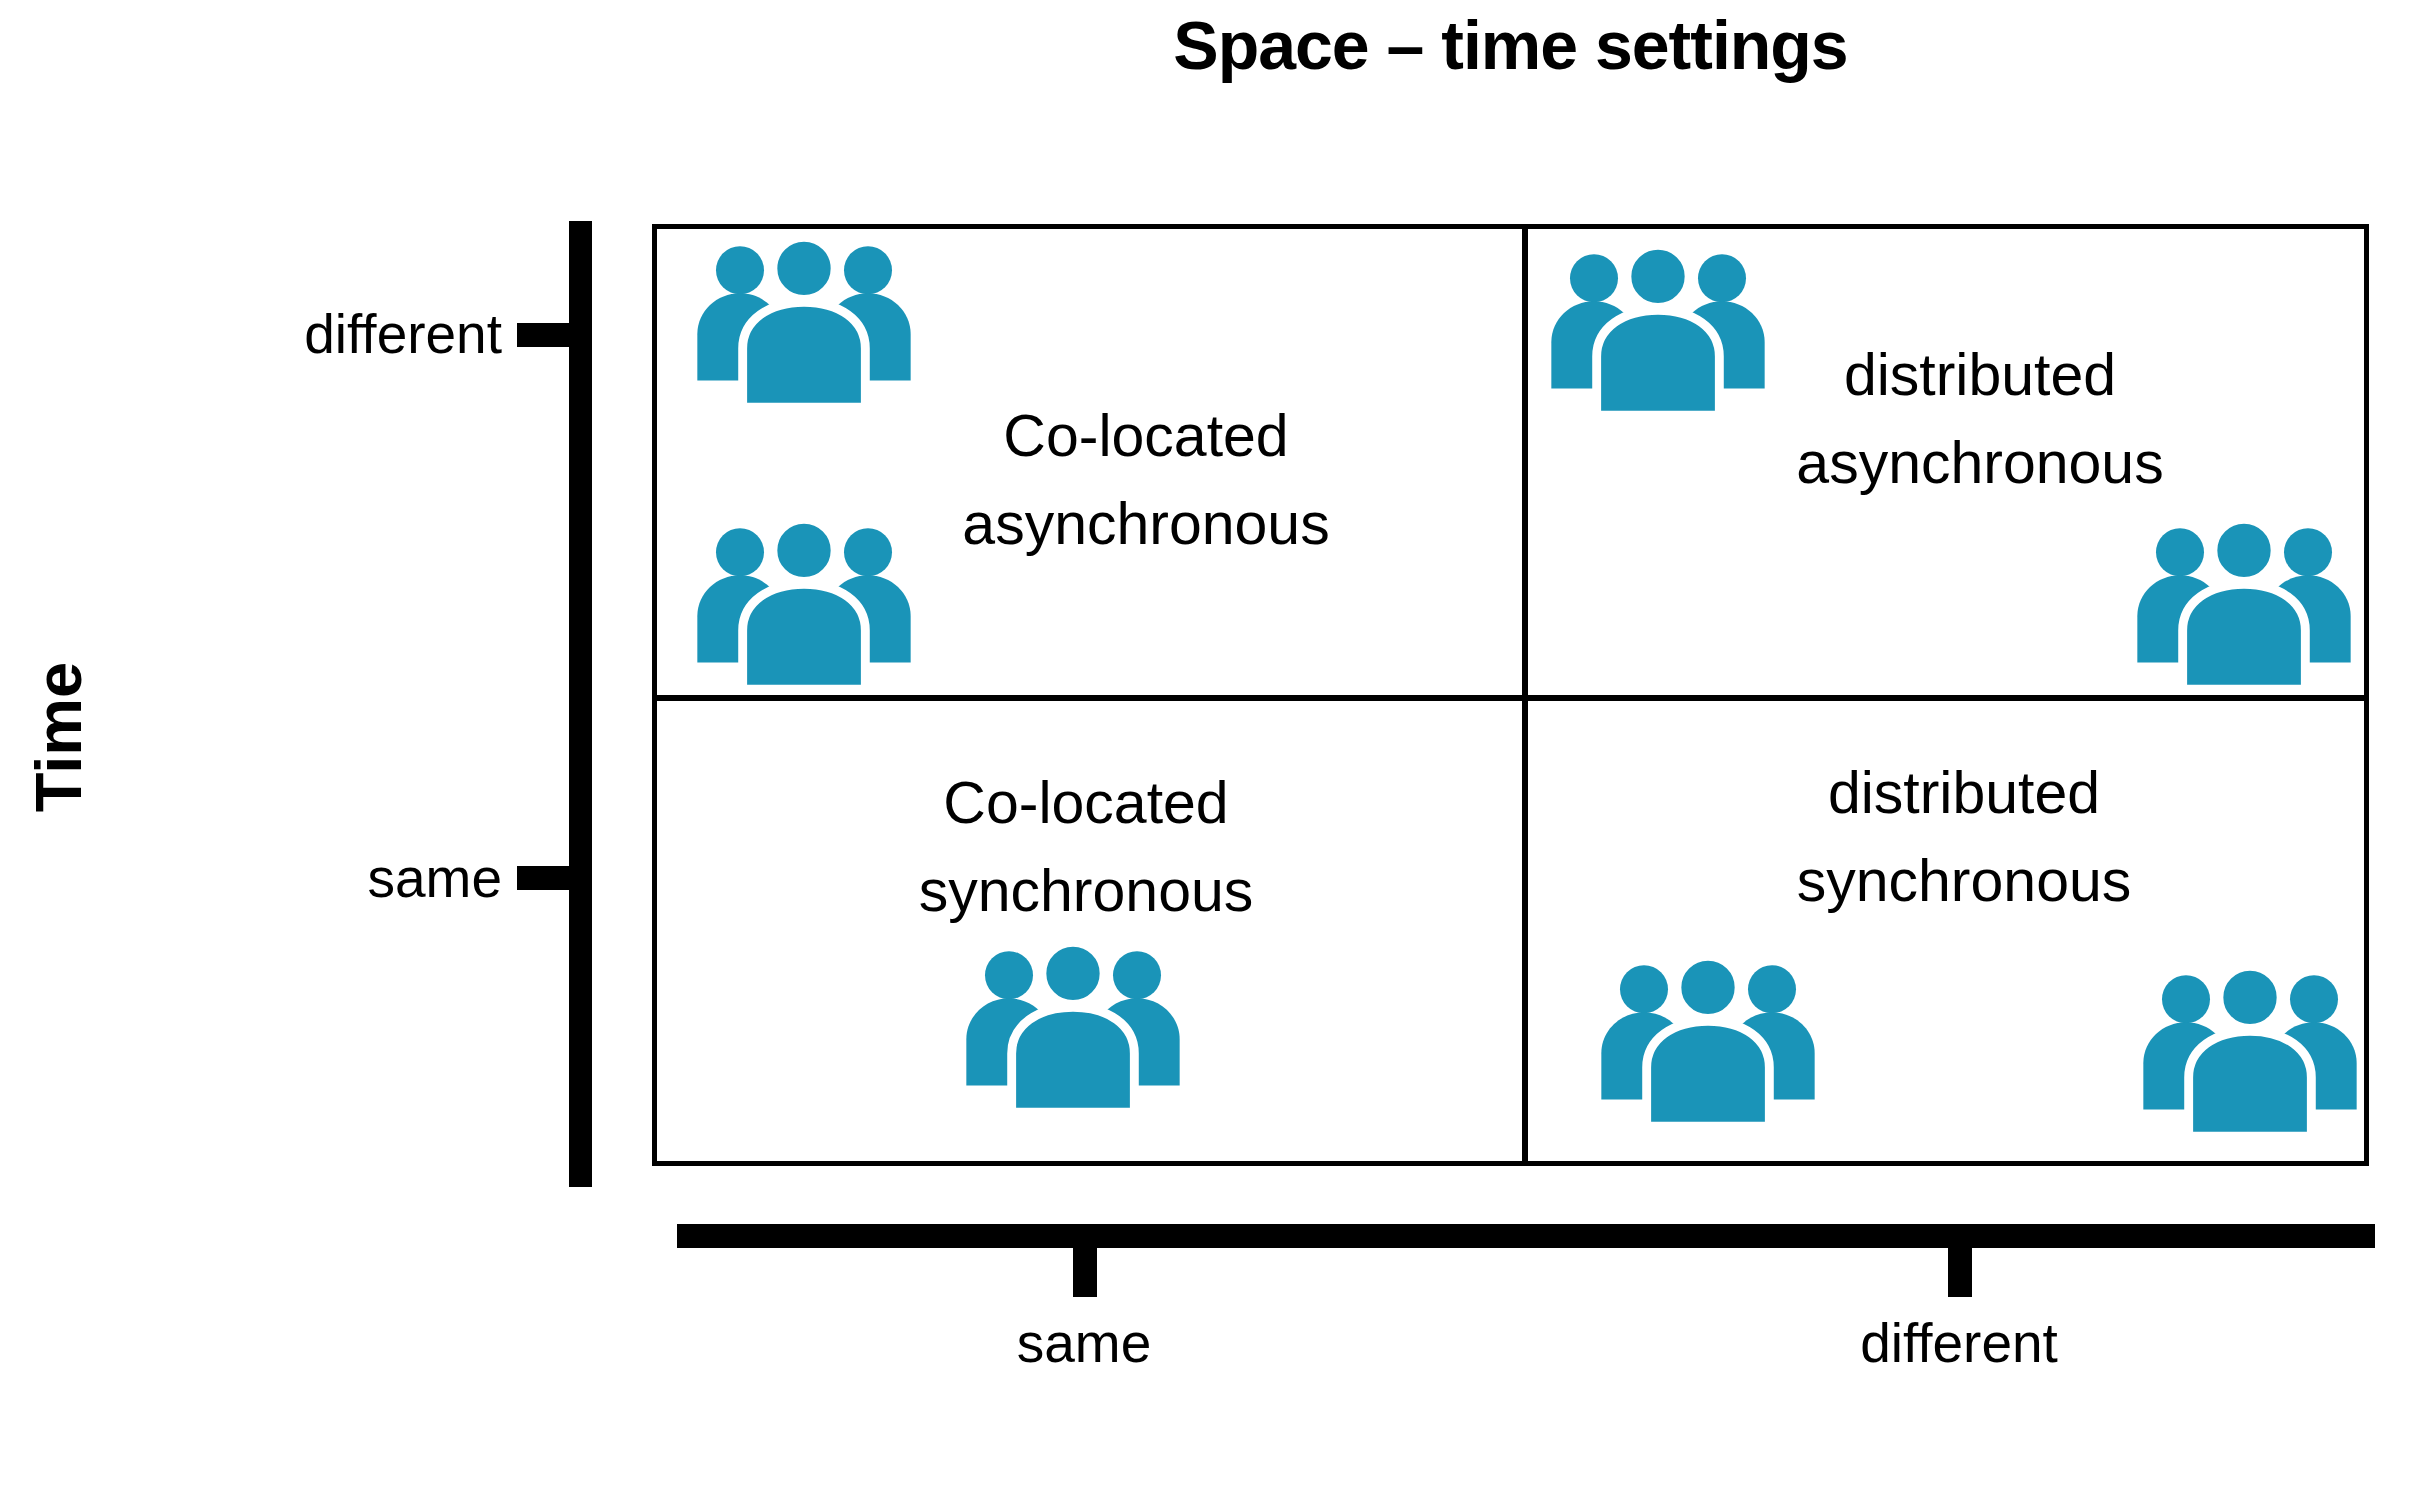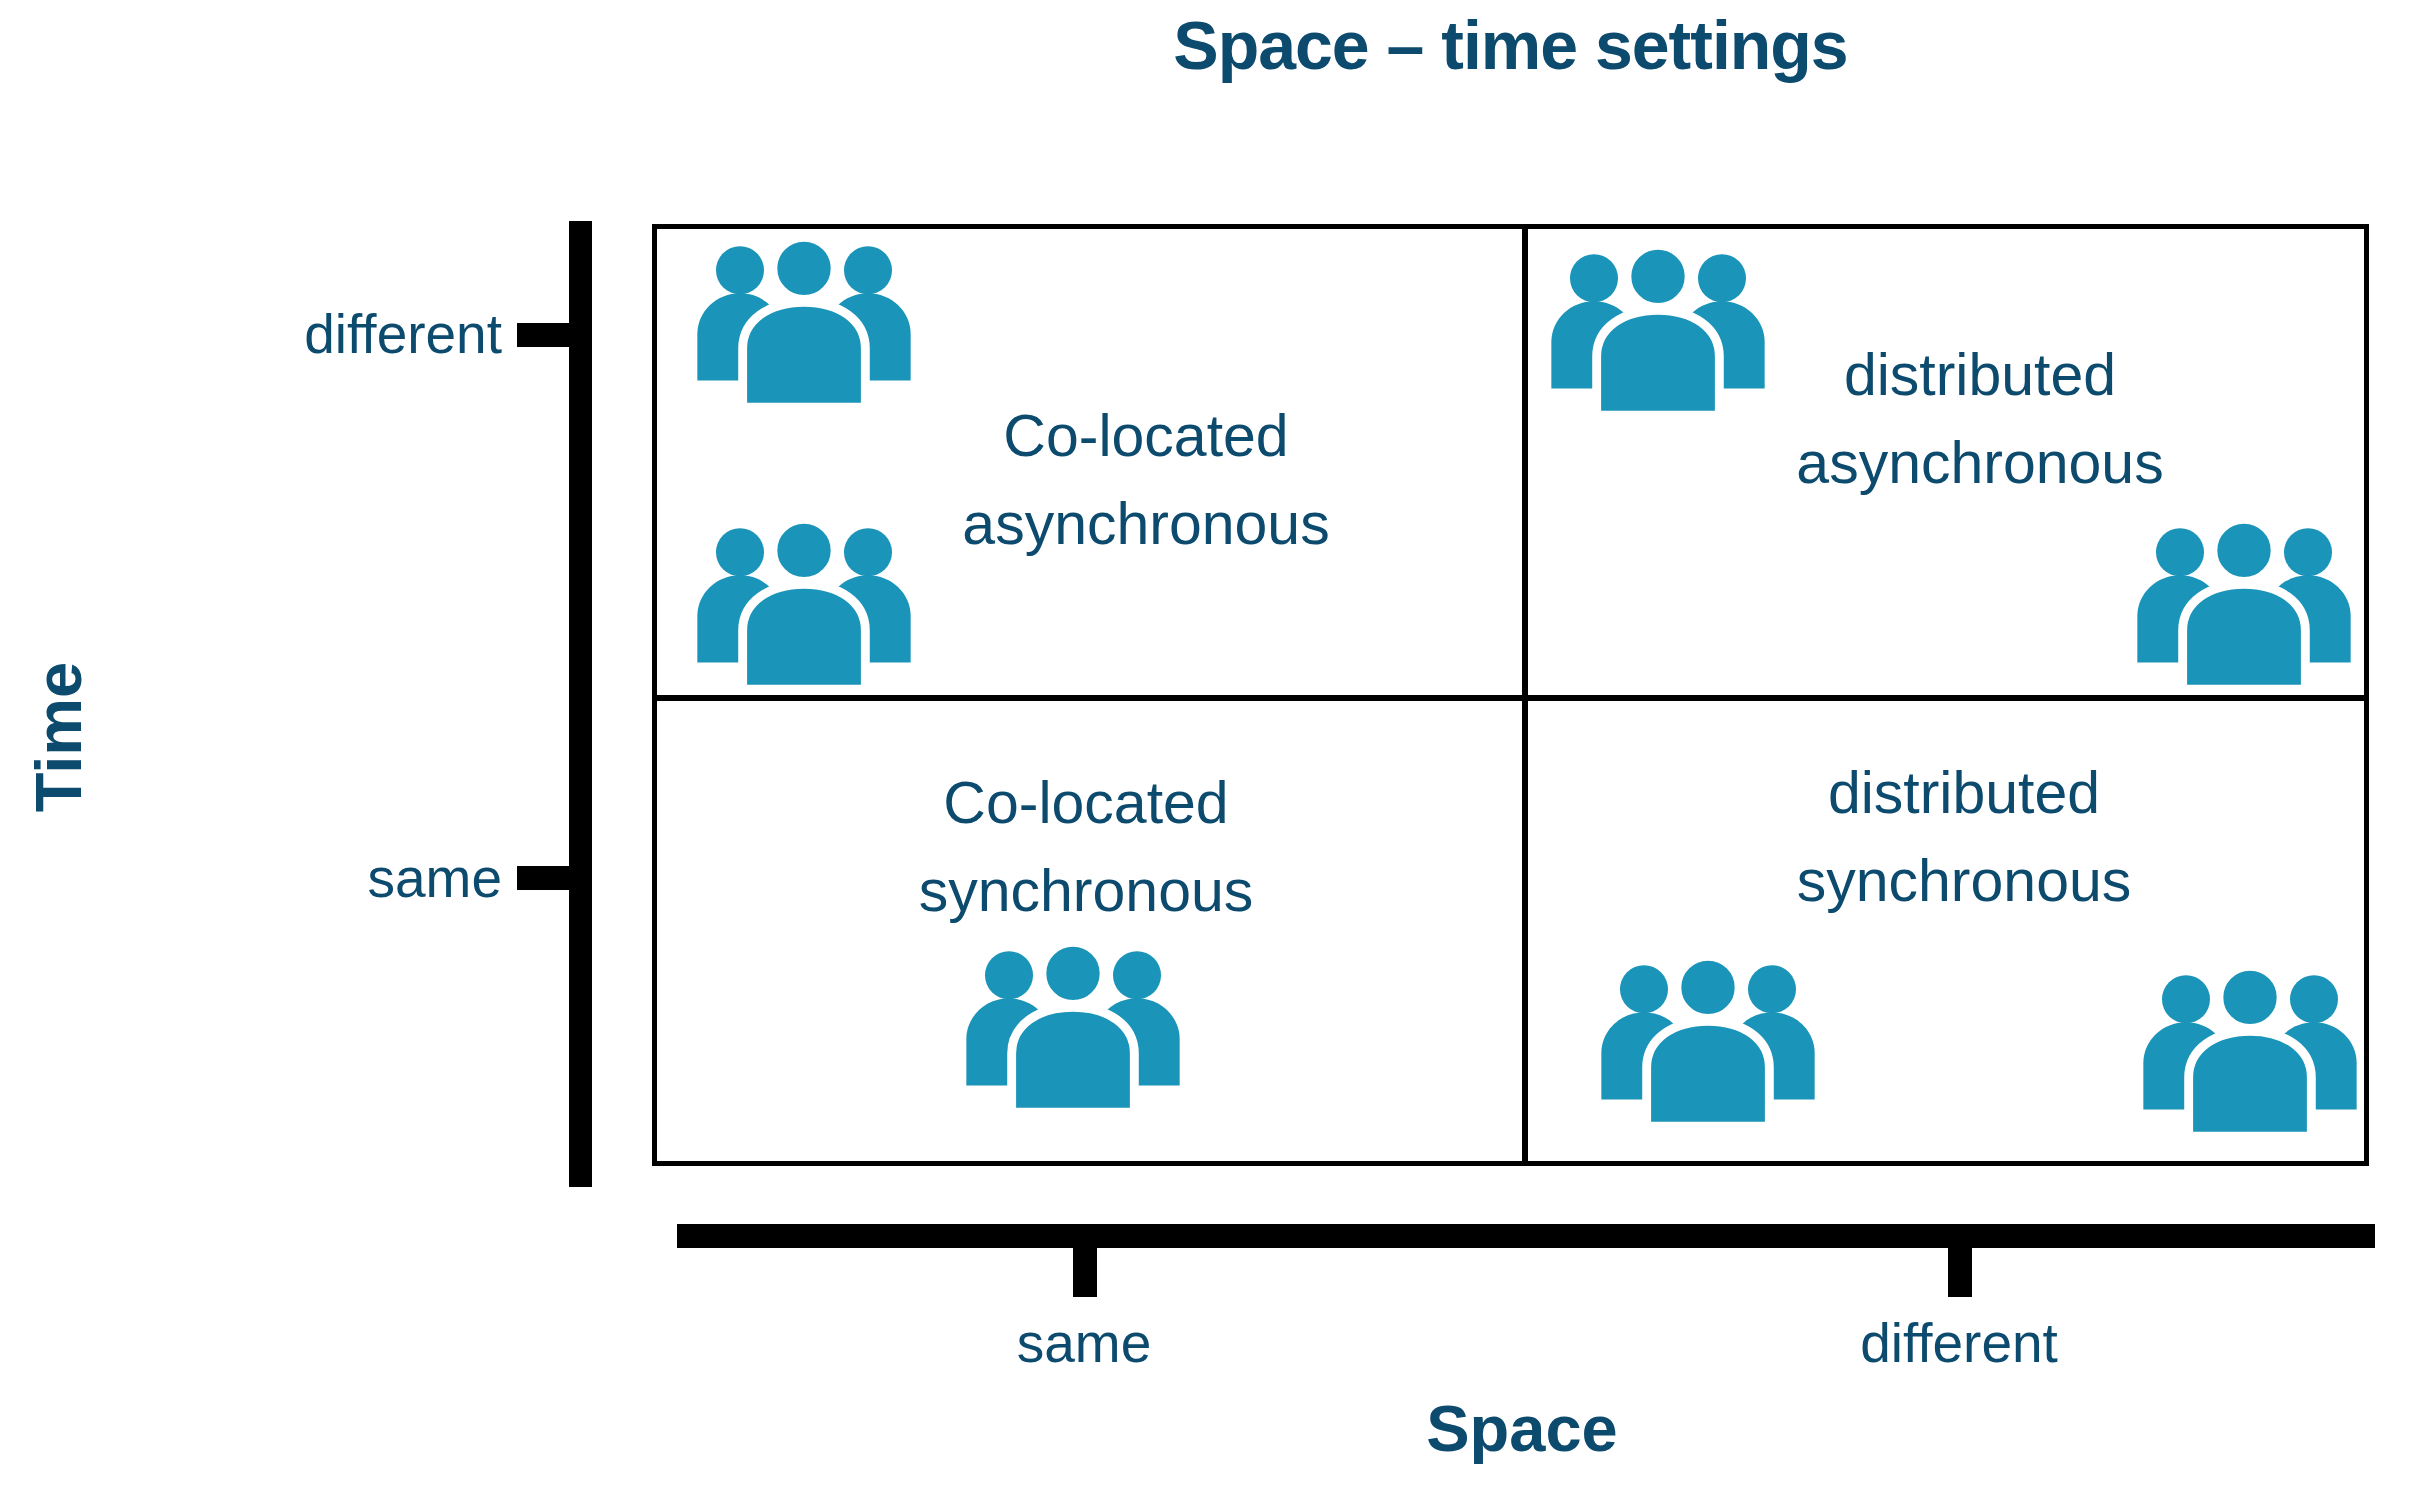--- a/index.html
+++ b/index.html
@@ -1,18 +1,18 @@
 <!DOCTYPE html>
 <html style="--color-accent: #1A94B8; --color-line: #000000;font-size:15px"><head>
 <meta charset="utf-8">
 <style>
   html,body { margin:0; padding:0; background:#fff; }
   .stage {
     position:relative; width:2421px; height:1509px; background:#ffffff;
-    font-family:"Liberation Sans","DejaVu Sans",sans-serif; color:#0c4a6e;
+    font-family:"Liberation Sans","DejaVu Sans",sans-serif; color:#000000;
     overflow:hidden;
   }
 
   
   .title { position:absolute; left:652px; top:5.7px; width:1717px; text-align:center;
            font-size:68px; font-weight:700; letter-spacing:-1px; }
 
   
   .y-bar  { position:absolute; left:569px; top:221px; width:23px; height:966px; background:var(--color-line,#000); }
   .y-tick { position:absolute; left:517px; width:53px; height:24px; background:var(--color-line,#000); }
@@ -135,16 +135,15 @@
     </svg>
   <svg class="users-icon icon-q4b" viewBox="0 0 126 98">
       <use href="#users"></use>
     </svg>
 
   <div class="x-bar"></div>
   <div class="x-tick t-same"></div>
   <div class="x-tick t-different"></div>
   <div class="x-ticklabel t-same">same</div>
   <div class="x-ticklabel t-different">different</div>
-  <div class="space-label">Space</div>
 
 </div>
 
 
 </body></html>

